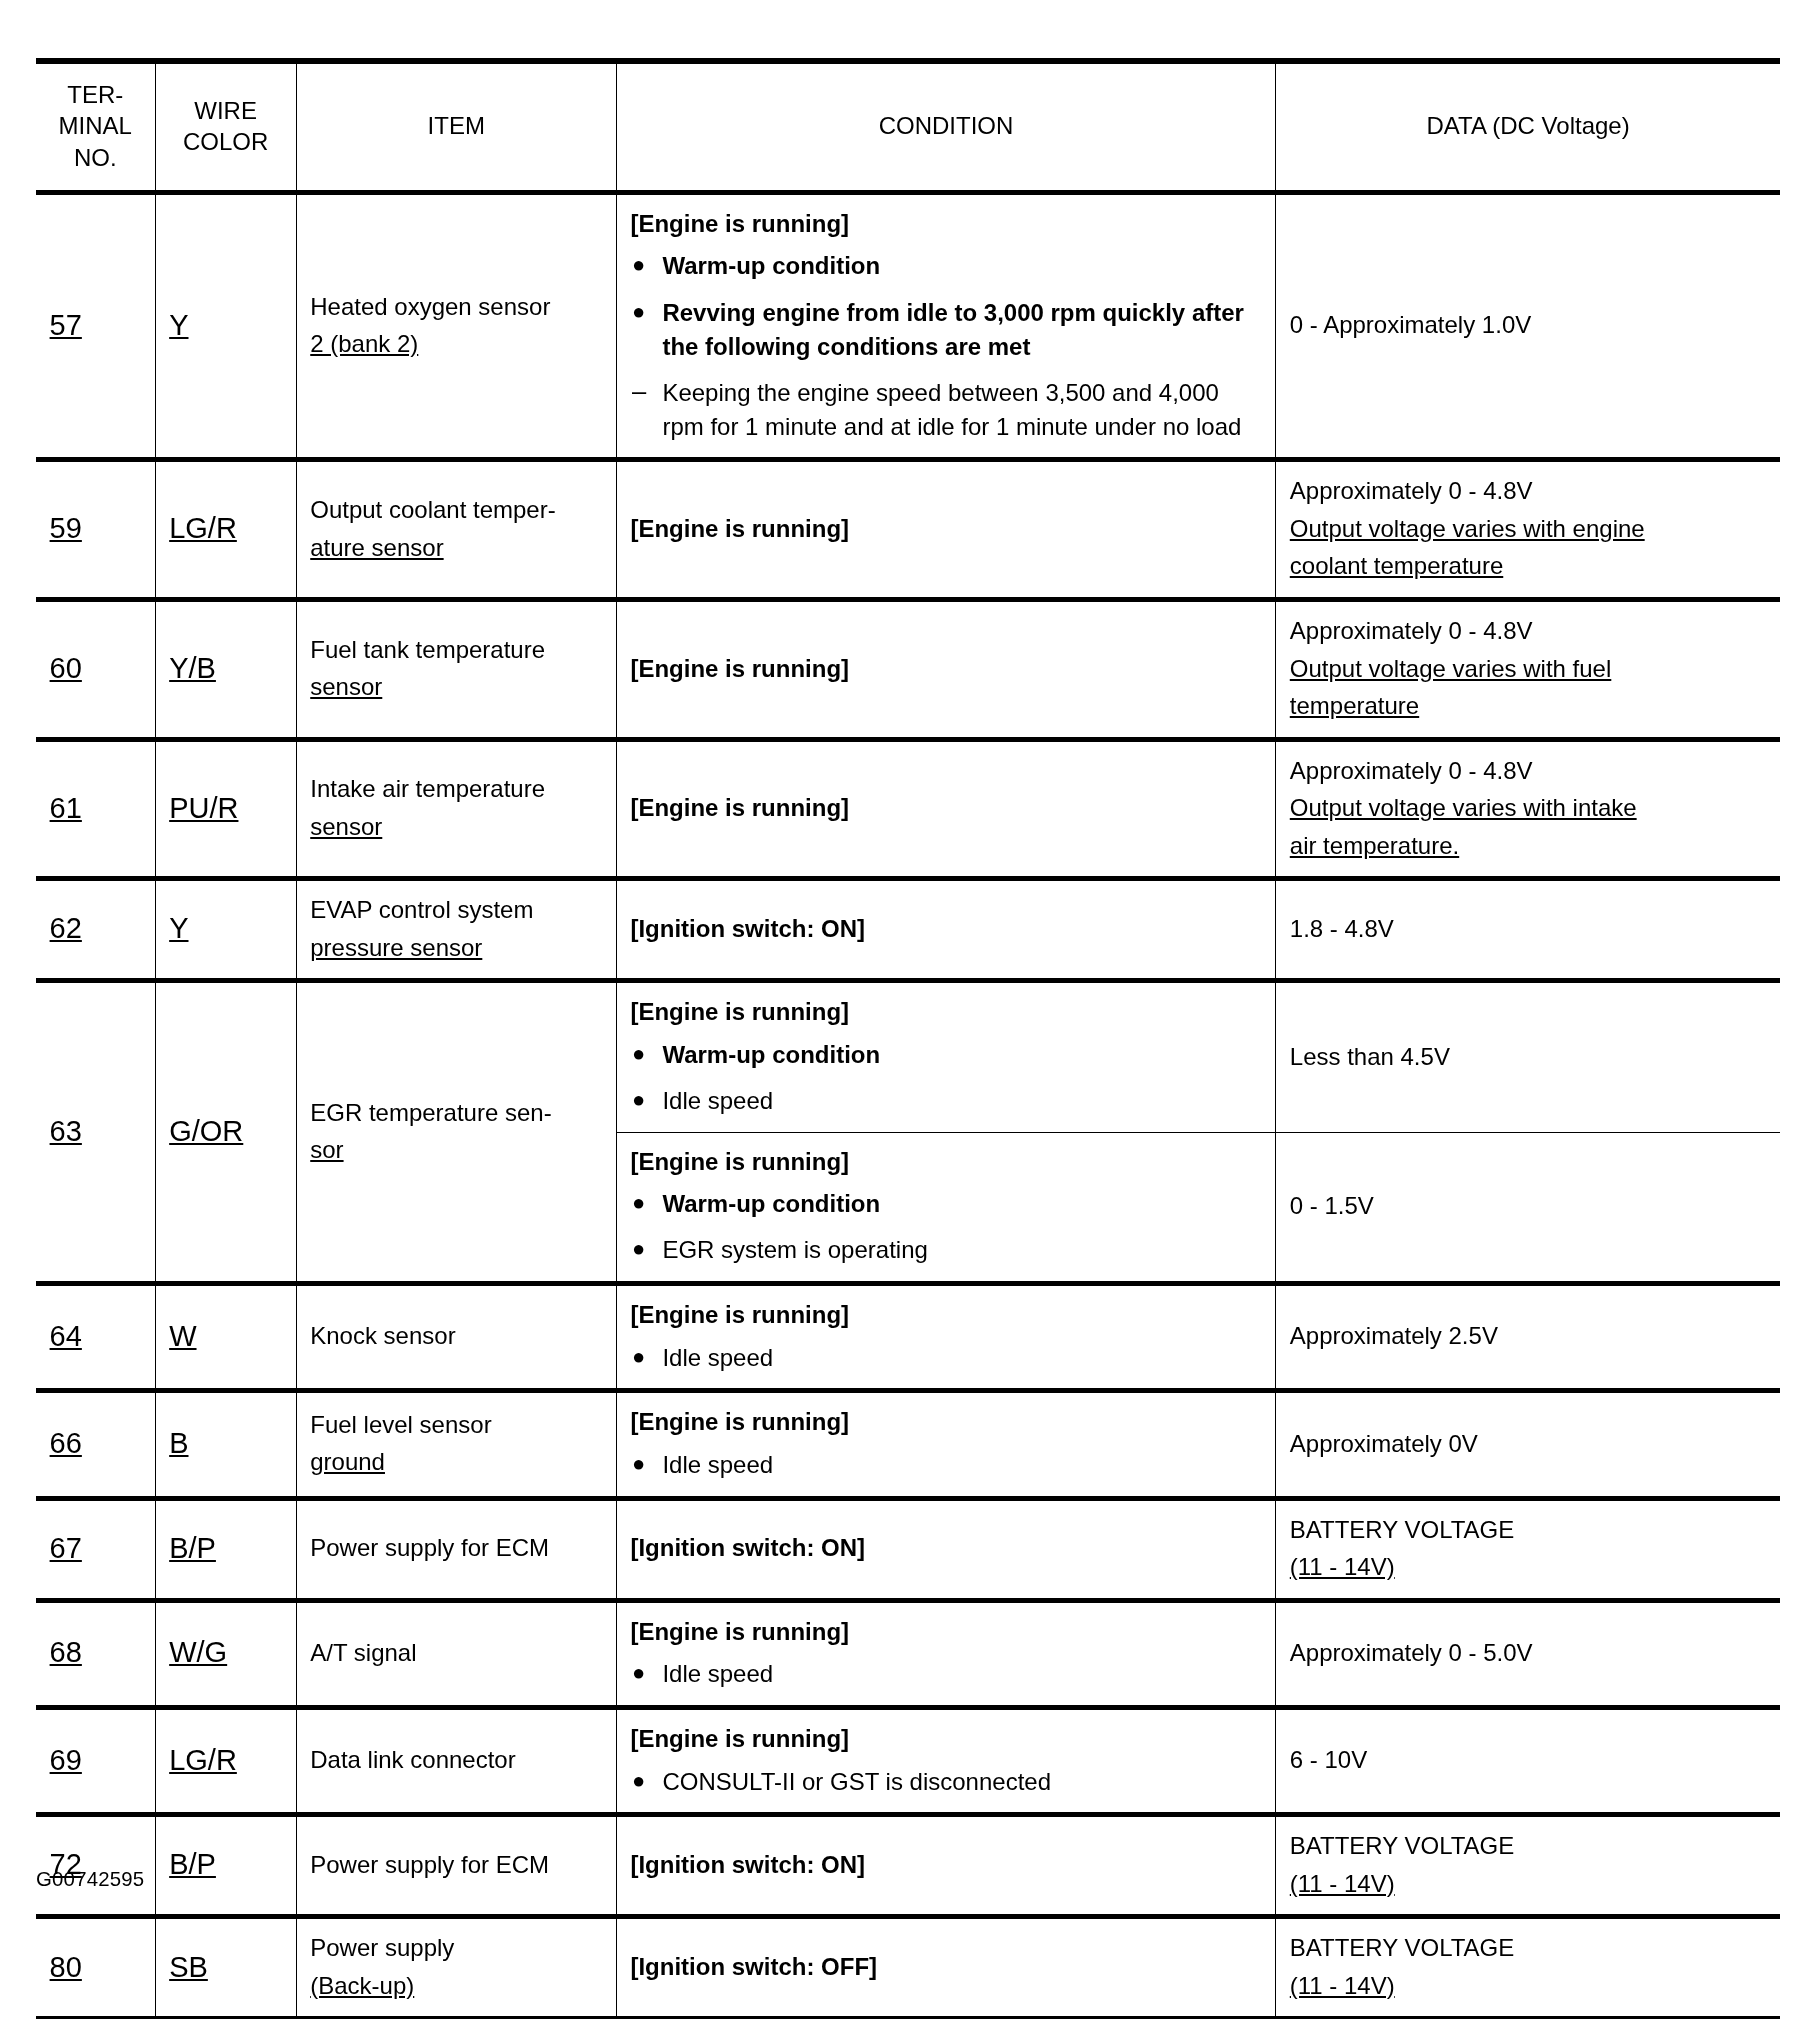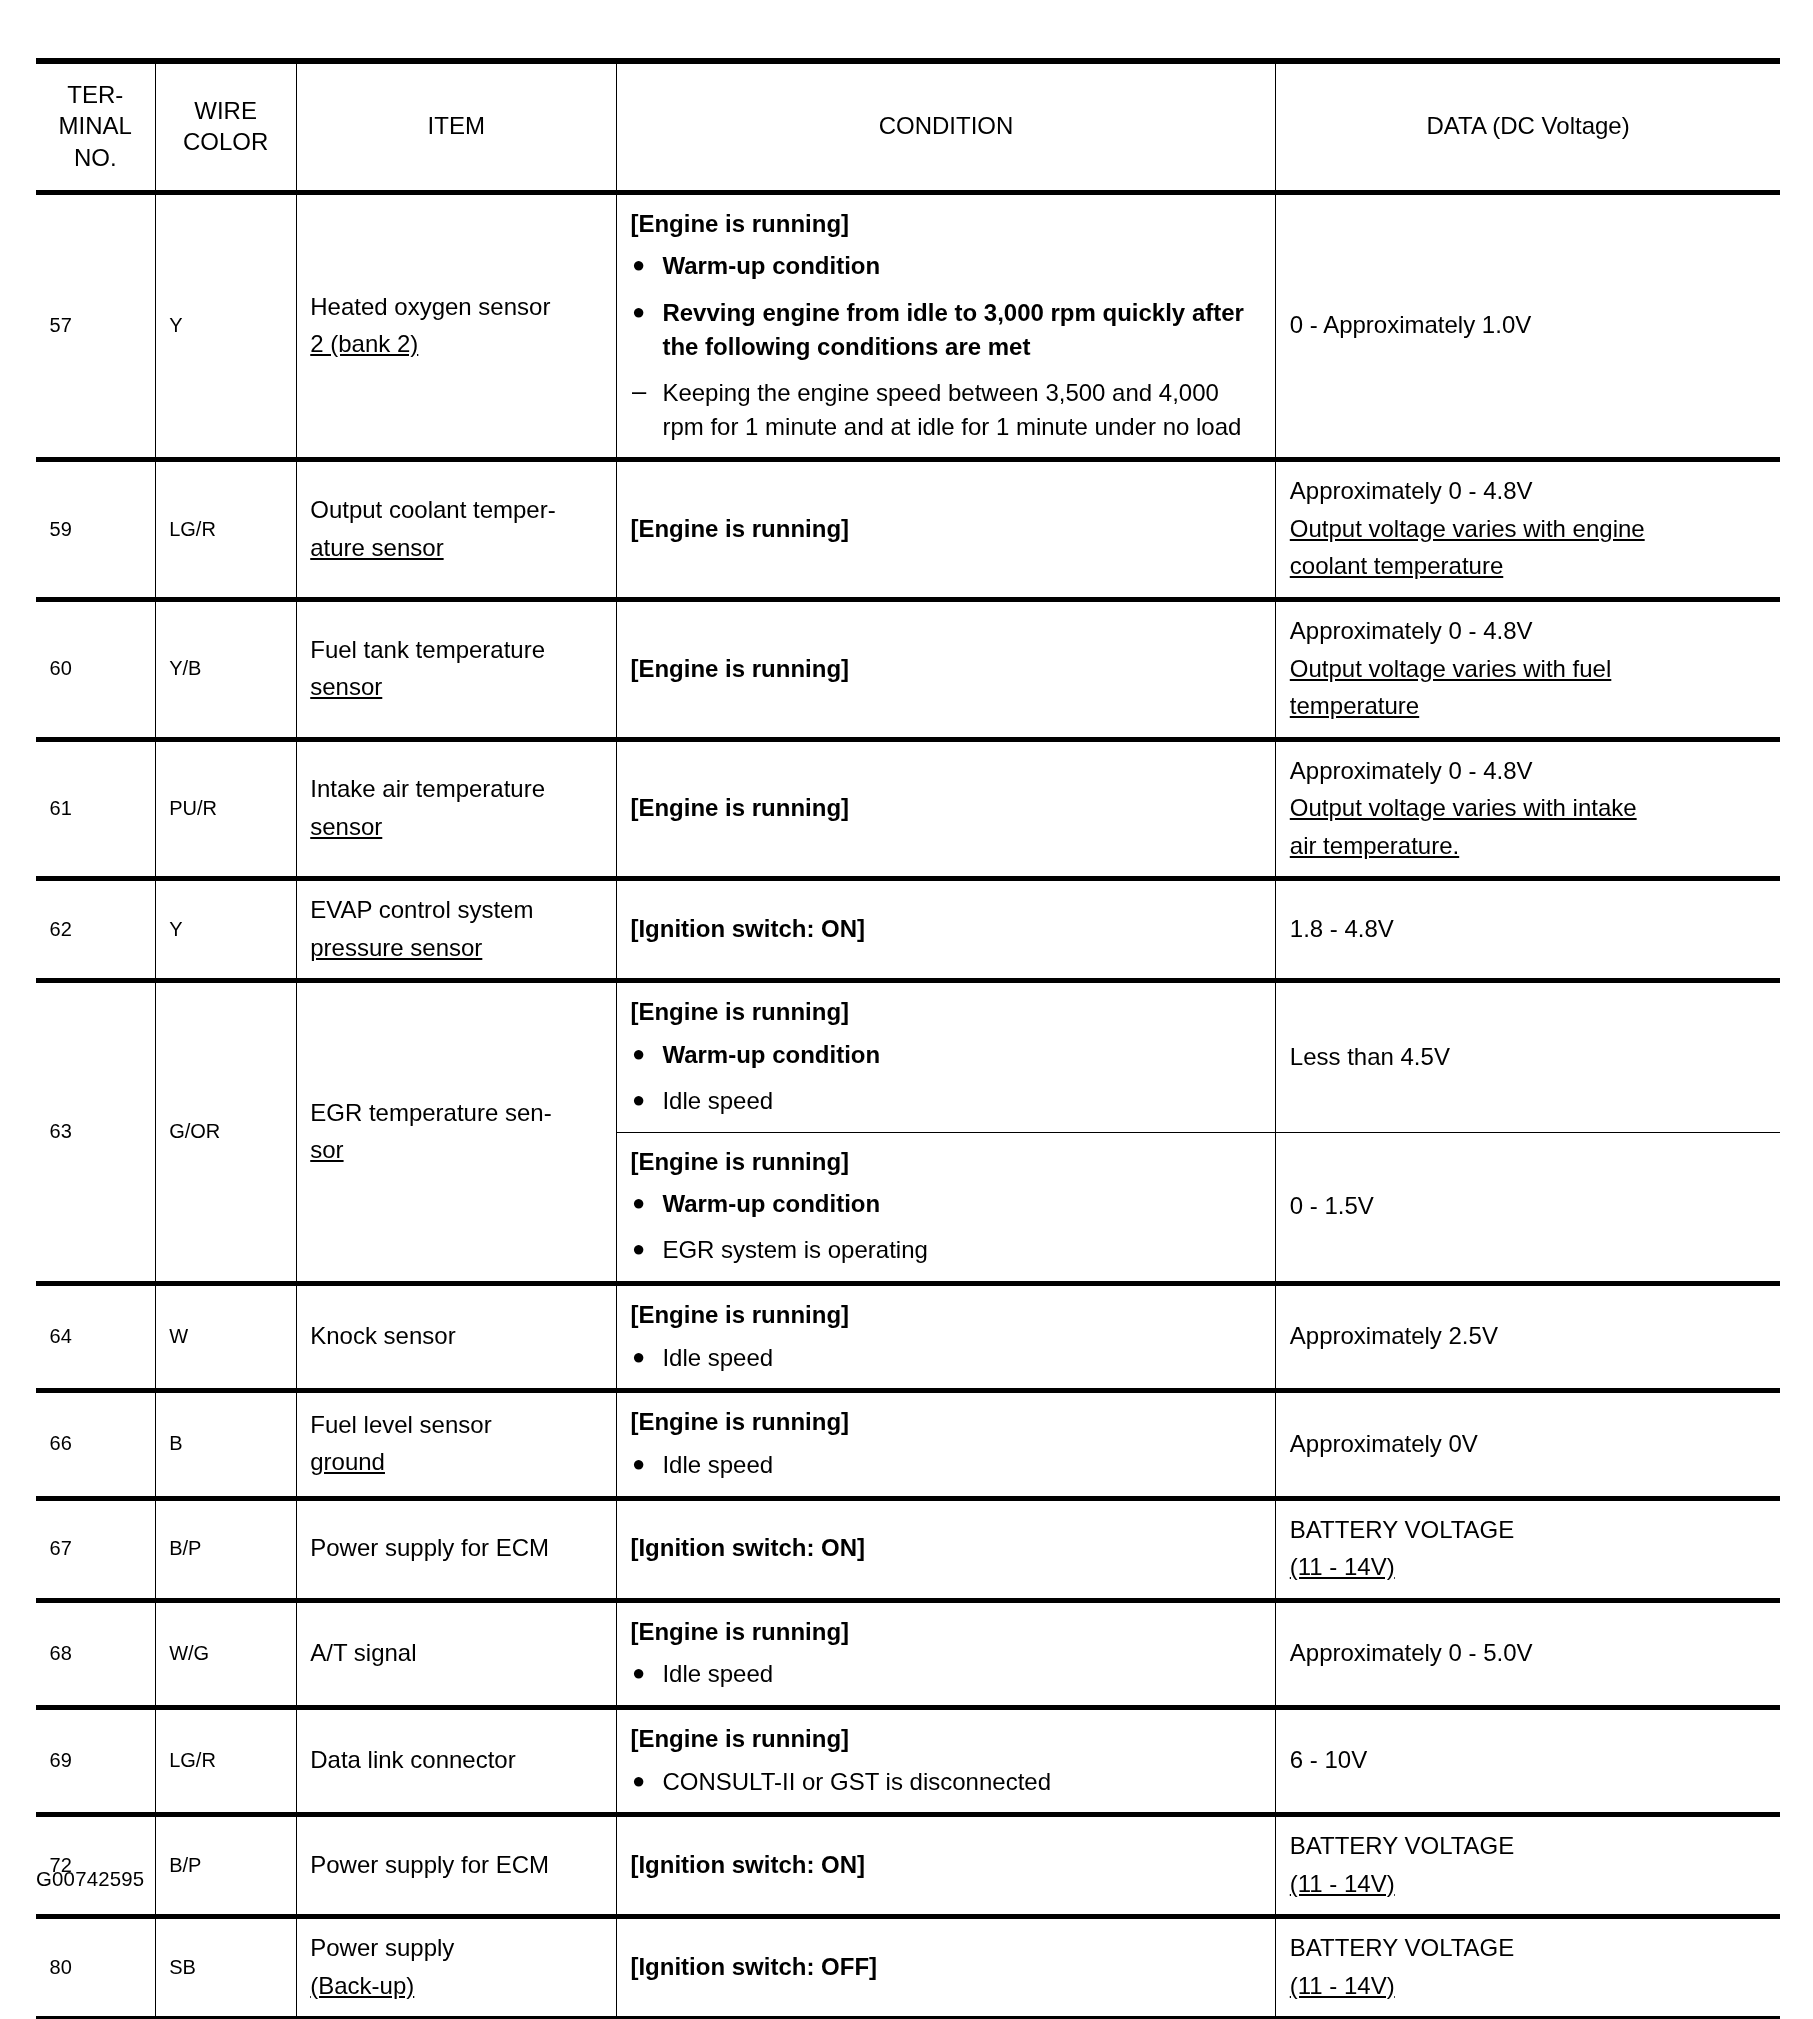--- a/index.html
+++ b/index.html
@@ -73,21 +73,22 @@
     font-size: 24px;
     line-height: 1.30;
   }
 
   
   tr.heavy-top > td { border-top: 5.1px solid #000; }
   tr.heavy-bot > td { border-bottom: 5.1px solid #000; }
 
   td.term, td.wire {
     text-align: center;
-    font-size: 20px;
+    font-size: 29px;
+    text-decoration: underline;
   }
   td.item { font-size: 24px; }
   td.data { font-size: 24px; }
   td.cond { font-size: 24px; }
 
   td.top-align { vertical-align: top; }
 
   
   .cond-head {
     font-weight: bold;

